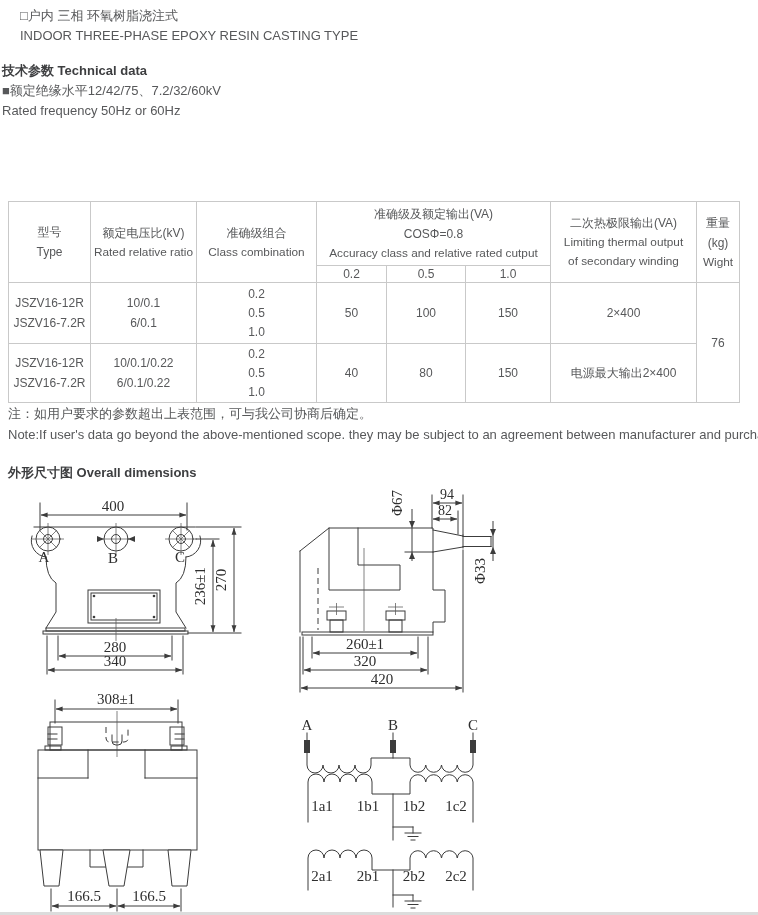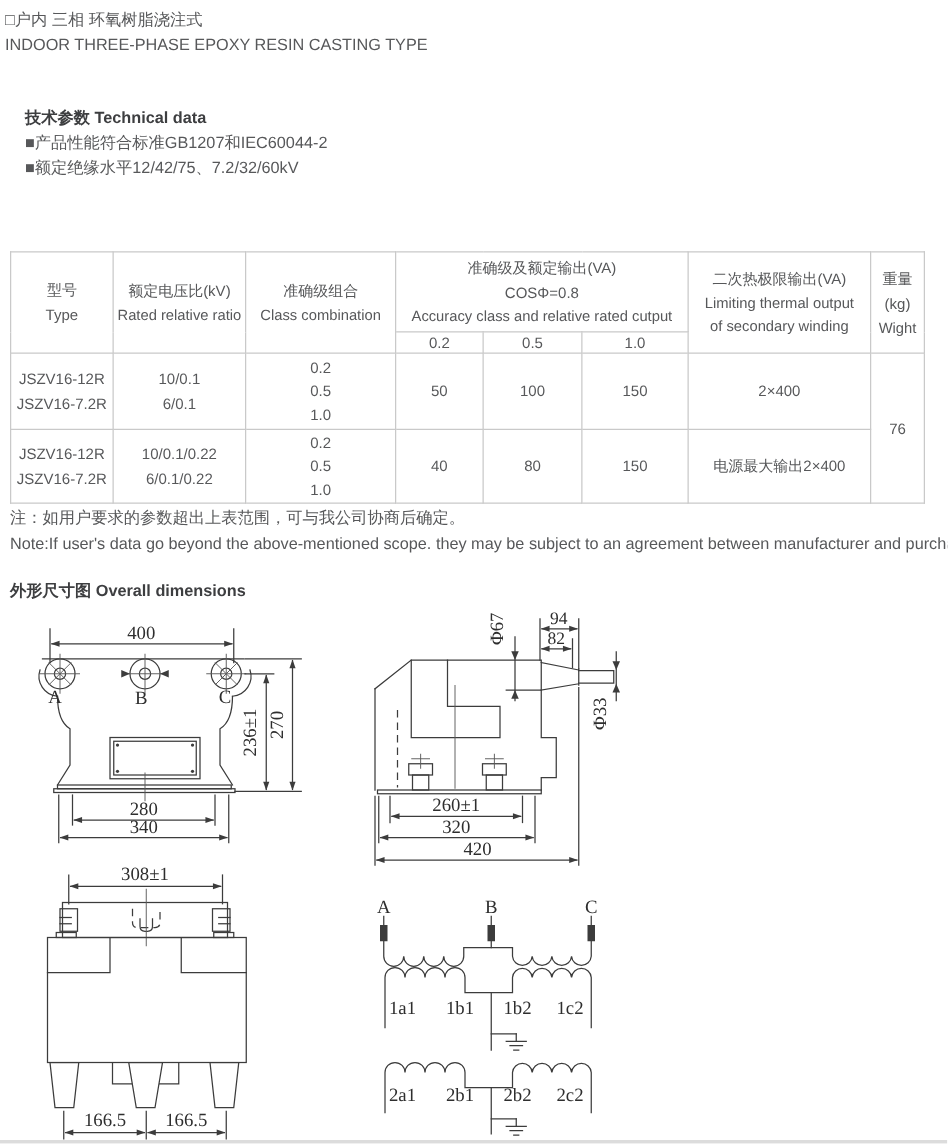--- a/index.html
+++ b/index.html
@@ -27,29 +27,29 @@
   .wht{fill:#fff;stroke:#3c3c3c;stroke-width:1;}
   .dt{font-family:"Liberation Serif","DejaVu Serif",serif;font-size:15px;fill:#2e2e2e;}
   .dts{font-family:"Liberation Serif","DejaVu Serif",serif;font-size:14px;fill:#2e2e2e;}
   .bottom-bar{position:absolute;left:0;bottom:0;width:758px;height:3px;background:#dcdcdc;}
 </style>
 </head>
 <body>
 
 <div class="page">
 
-  <div class="abs t13" style="top:6px;left:4px;">
+  <div class="abs t13" style="top:6px;left:20px;">
     <div>□户内 三相 环氧树脂浇注式</div>
     <div>INDOOR THREE-PHASE EPOXY RESIN CASTING TYPE</div>
   </div>
 
-  <div class="abs t13" style="top:61px;left:20px;margin-top:23px;">
+  <div class="abs t13" style="top:61px;left:2px;">
     <div class="bold">技术参数 Technical data</div>
-    <div>■产品性能符合标准GB1207和IEC60044-2</div>
     <div>■额定绝缘水平12/42/75、7.2/32/60kV</div>
+    <div>Rated frequency 50Hz or 60Hz</div>
   </div>
 
   <table class="spec">
     <colgroup>
       <col style="width:82px">
         <col style="width:106px">
         <col style="width:120px">
       <col style="width:70px">
         <col style="width:79px">
         <col style="width:85px">

